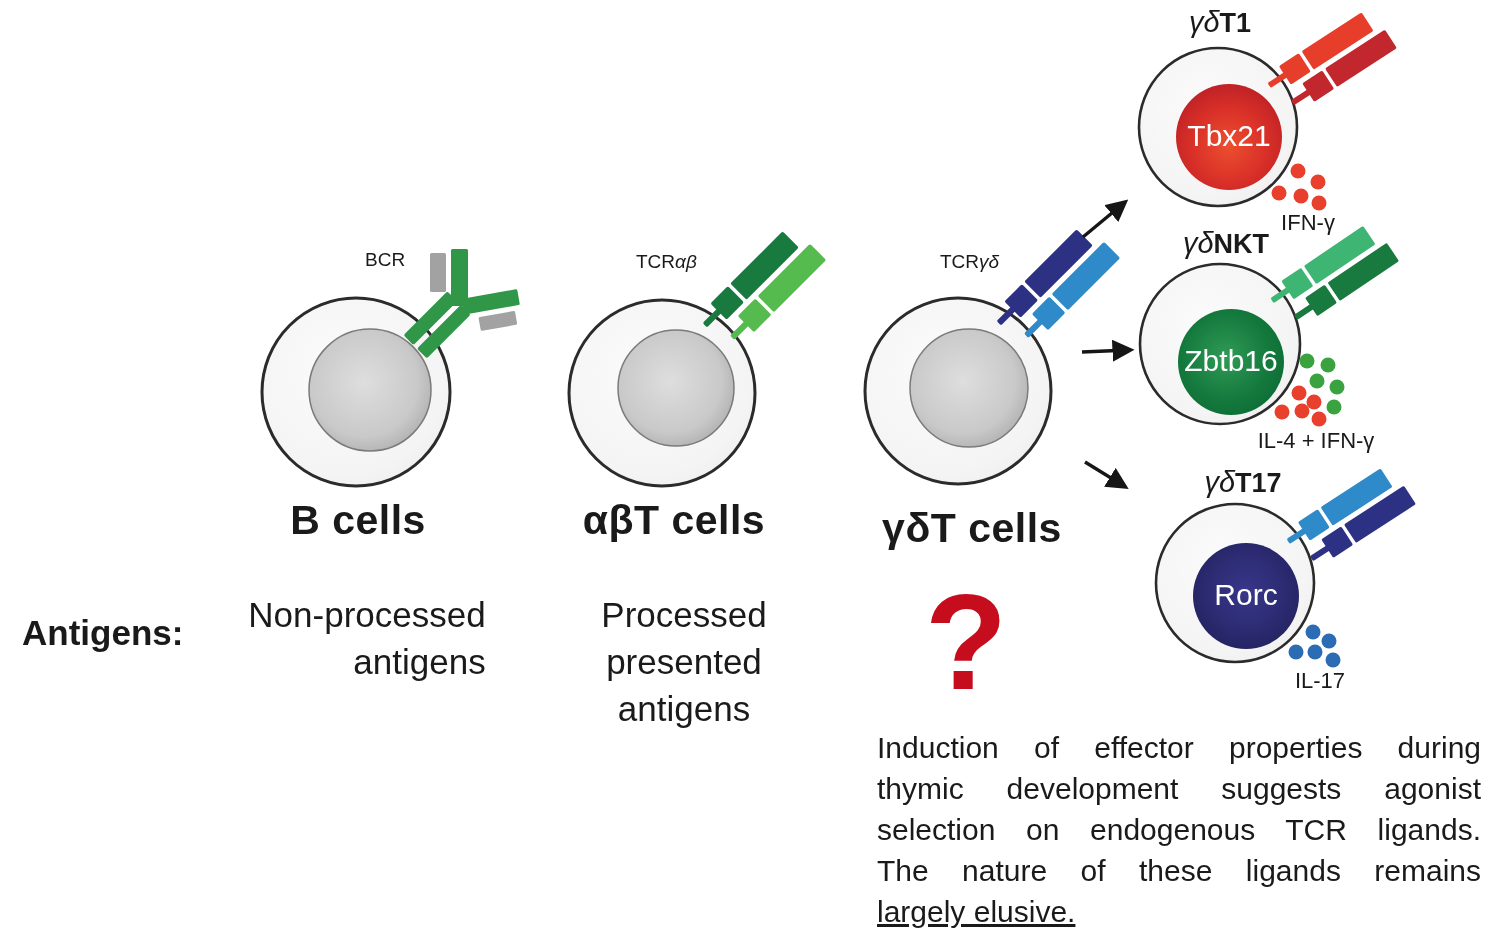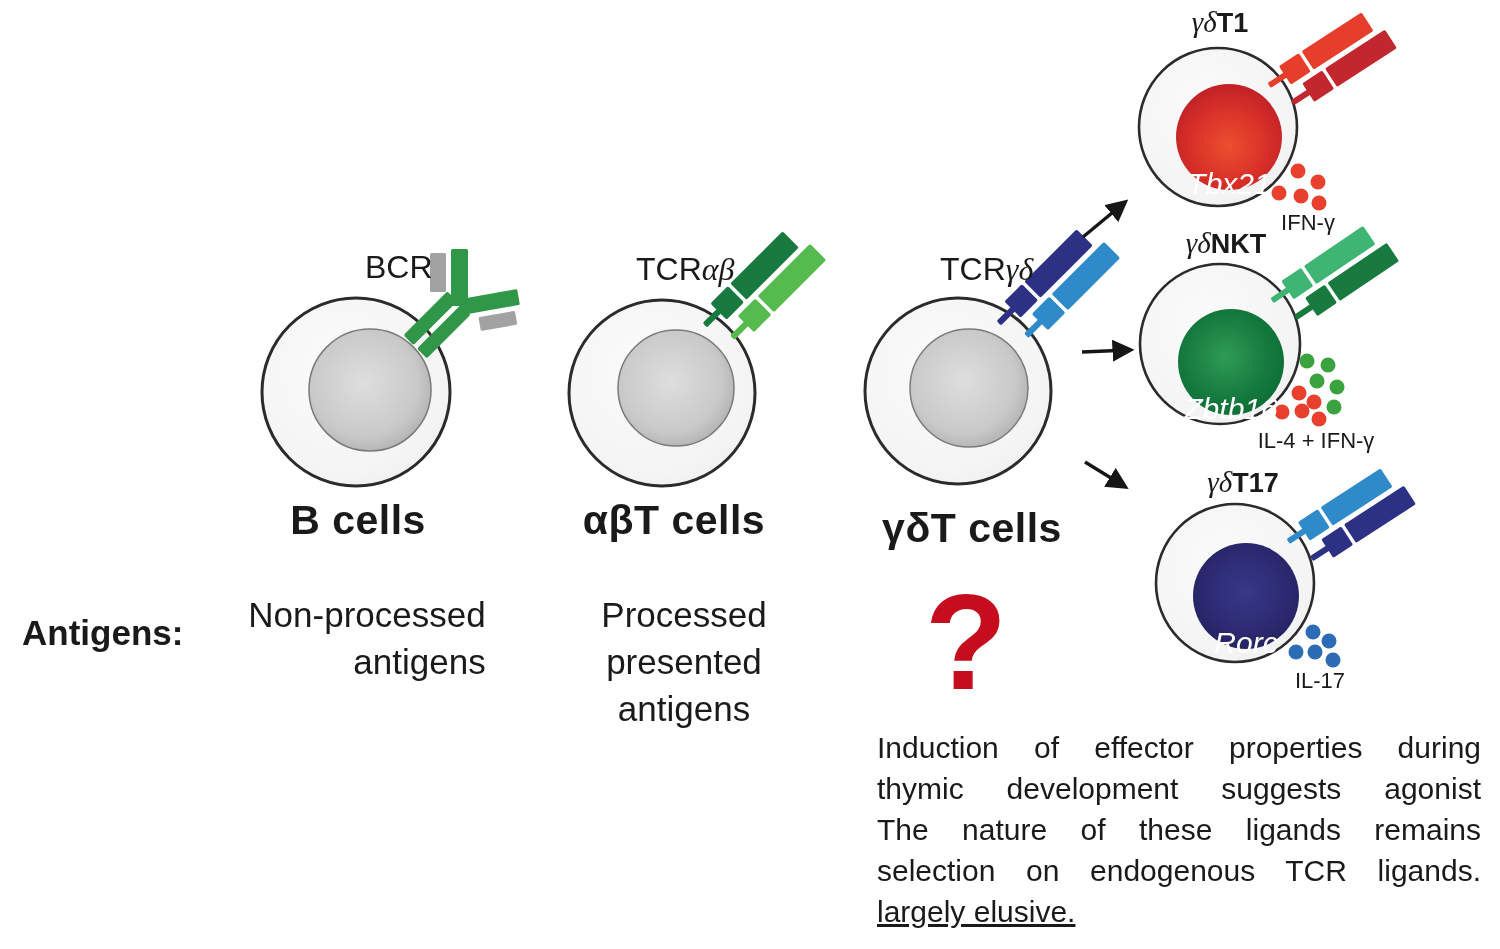--- a/index.html
+++ b/index.html
@@ -2,27 +2,27 @@
 <html style="--ink: #1a1a1a; --cell_stroke: #2b2b2b; --bcr_green: #2f9747; --chain_gray: #a2a2a2; --green_dark: #187a3f; --green_light: #55bb4f; --green_mid: #3eb573; --navy: #2d3184; --blue_light: #2e8ac9; --red_bright: #e73d2b; --red_dark: #c1272d; --tbx21_core: #d93028; --zbtb16_core: #157a3e; --rorc_core: #2b2a70; --dot_red: #e8402c; --dot_green: #3aa33f; --dot_blue: #2b6cb4; --question_red: #c60d1d;"><head>
 <meta charset="utf-8">
 <style>
   * { margin:0; padding:0; box-sizing:border-box; }
   html,body { width:1500px; height:949px; background:#ffffff; overflow:hidden; }
   body { font-family:"Liberation Sans", sans-serif; color:var(--ink,#1a1a1a); position:relative; }
   .canvas { position:absolute; left:0; top:0; width:1500px; height:949px; }
   svg.art { position:absolute; left:0; top:0; }
   .t { position:absolute; white-space:nowrap; }
   .cx { transform:translateX(-50%); }
-  .greek { font-family:Liberation Serif, serif; font-style:italic; }
-  .receptor-label { font-size:32px; color:var(--ink,#1a1a1a);text-align:right; }
+  .greek { font-family:Liberation Sans, sans-serif; font-style:italic; }
+  .receptor-label { font-size:19px; color:var(--ink,#1a1a1a);text-align:right; }
   .cell-name { font-size:41px; font-weight:bold; letter-spacing:.5px; color:var(--ink,#1a1a1a); }
   .effector-label { font-size:27px; color:var(--ink,#1a1a1a); }
   .effector-label .greek { font-size:29px; }
   .effector-label .rest { font-weight:bold; }
-  .gene-label { font-size:30px; font-style:italic; color:#ffffff;margin-top:48px; }
+  .gene-label { font-size:30px; color:#ffffff; }
   .cyto-label { font-size:22px; color:var(--ink,#1a1a1a); }
   .antigens-heading { font-size:35px; font-weight:bold;margin-top:22px; }
   .antigen-col { font-size:35px; line-height:47px; text-align:center; white-space:normal; }
   .antigen-col div { white-space:nowrap; }
   .qmark { font-size:135px; font-weight:bold; color:var(--question_red,#c60d1d); line-height:1; }
   .note { position:absolute; left:877px; top:727px; width:604px; font-size:30px; line-height:41px; color:var(--ink,#1a1a1a); }
   .note-line { text-align:justify; text-align-last:justify; }
   .note-line:last-child { text-align-last:left;text-decoration:underline; }
 </style>
 </head>
@@ -192,18 +192,18 @@
   <div class="t cx antigen-col" style="left:684px; top:591px;">
     <div>Processed</div>
     <div>presented</div>
     <div>antigens</div>
   </div>
   <div class="t cx qmark" style="left:966px; top:575px;">?</div>
 
   <div class="note">
     <div class="note-line">Induction of effector properties during</div>
     <div class="note-line">thymic development suggests agonist</div>
+    <div class="note-line">selection on endogenous TCR ligands.</div>
     <div class="note-line">The nature of these ligands remains</div>
-    <div class="note-line">selection on endogenous TCR ligands.</div>
     <div class="note-line">largely elusive.</div>
   </div>
 
 </div>
 
 </body></html>

